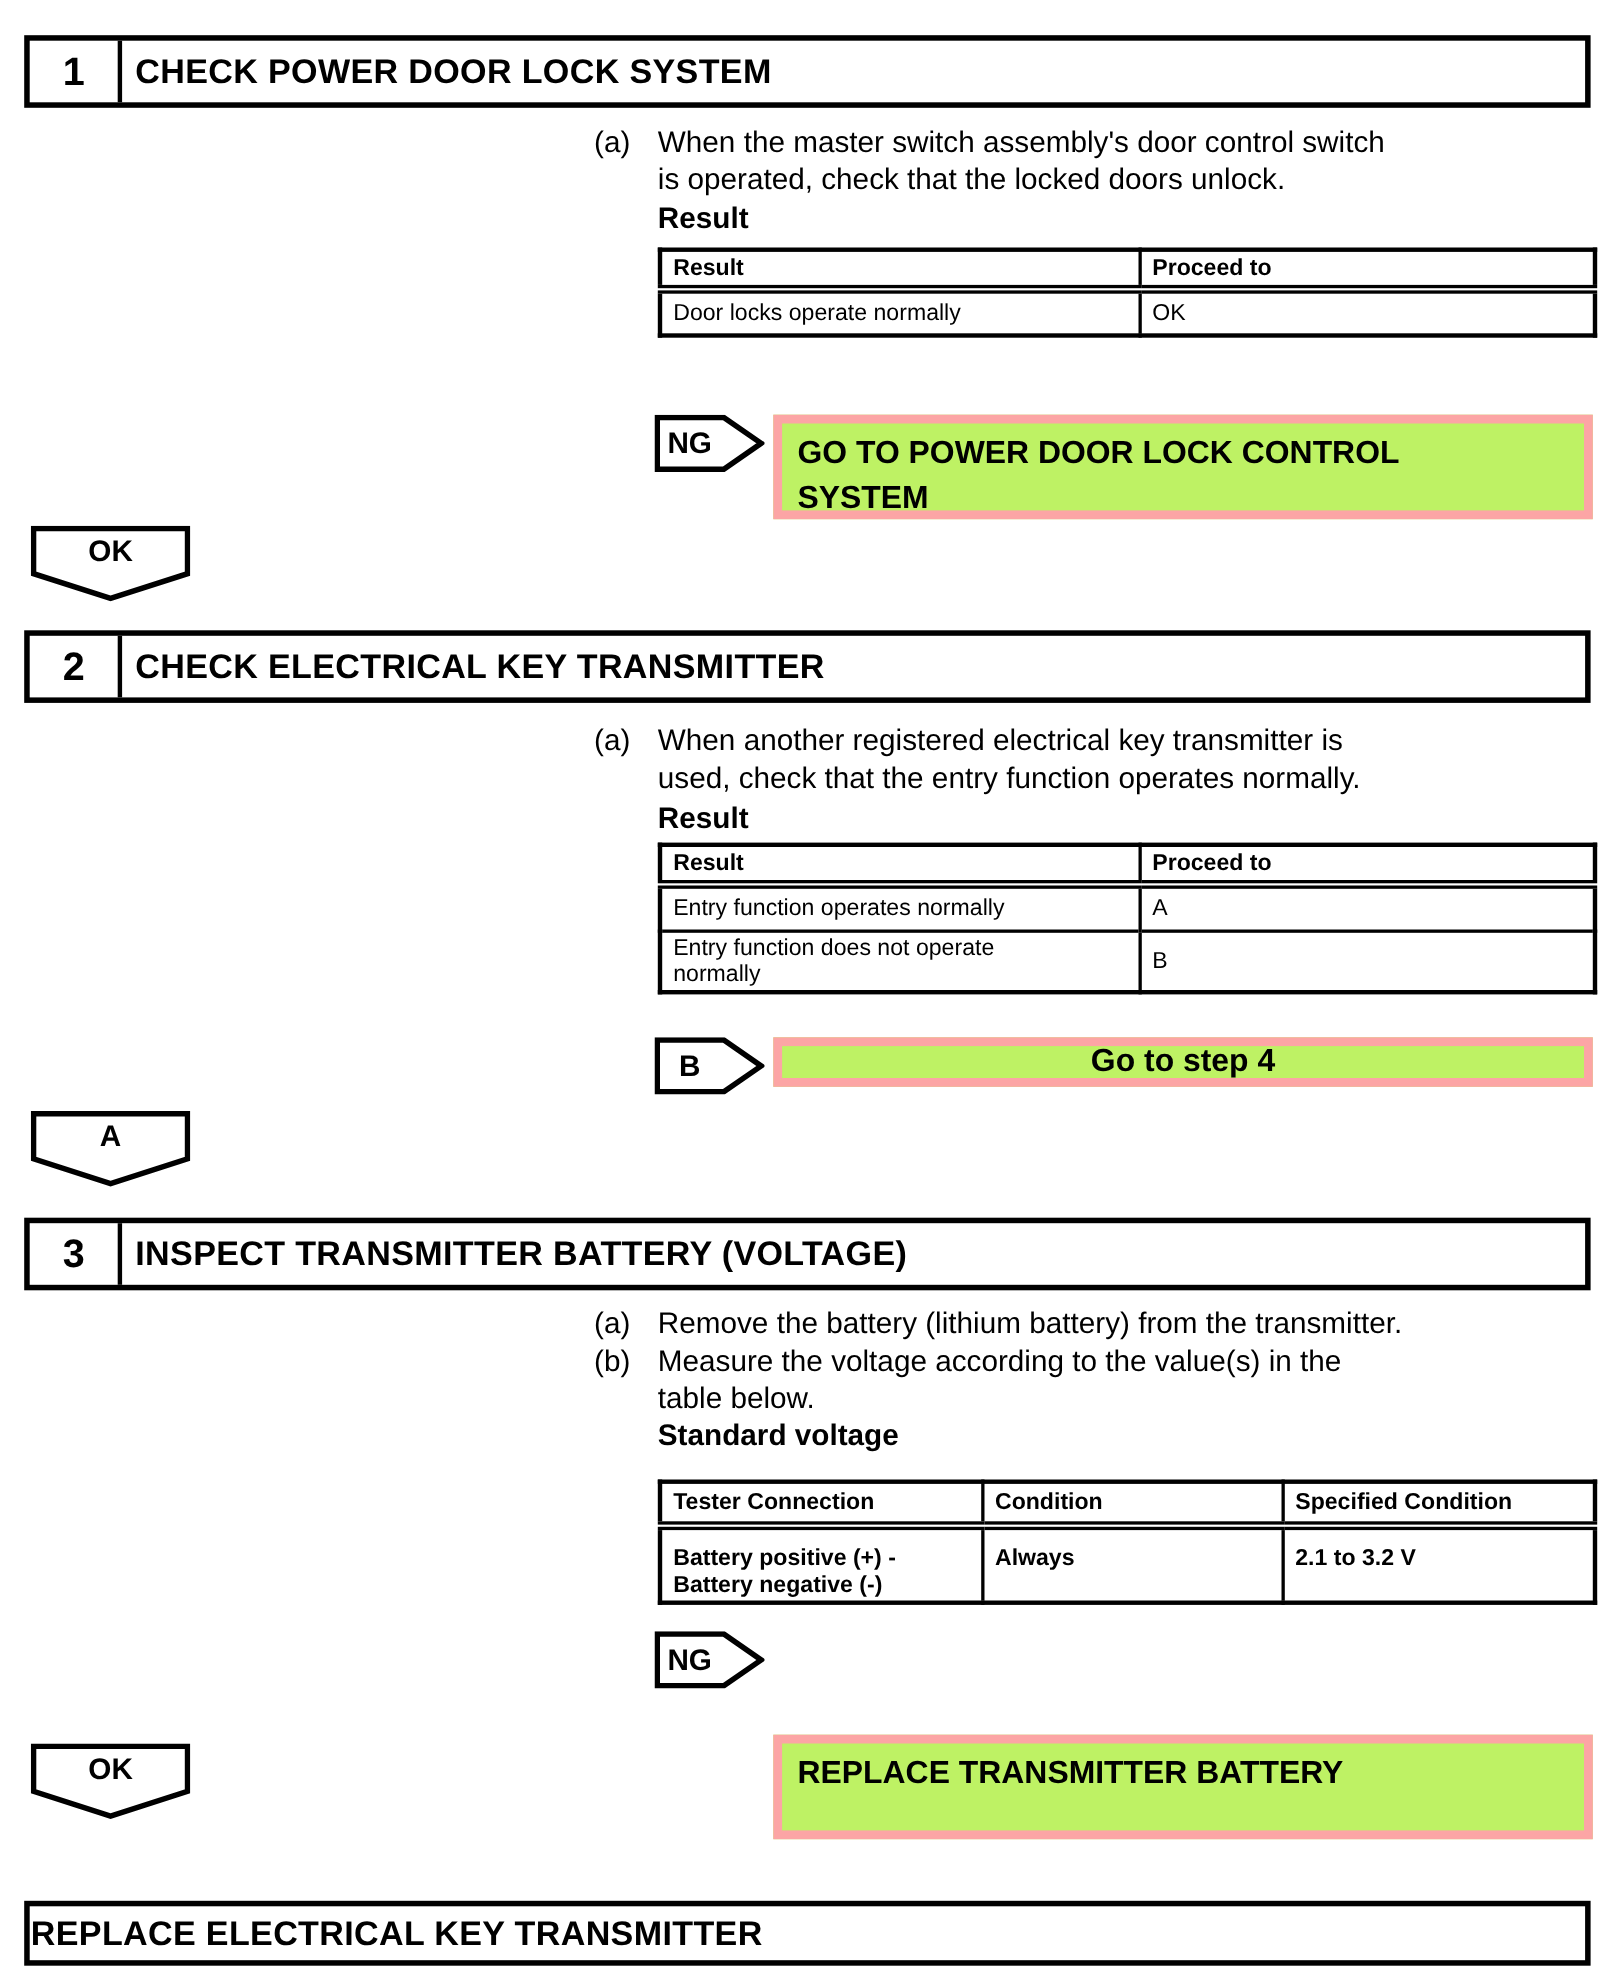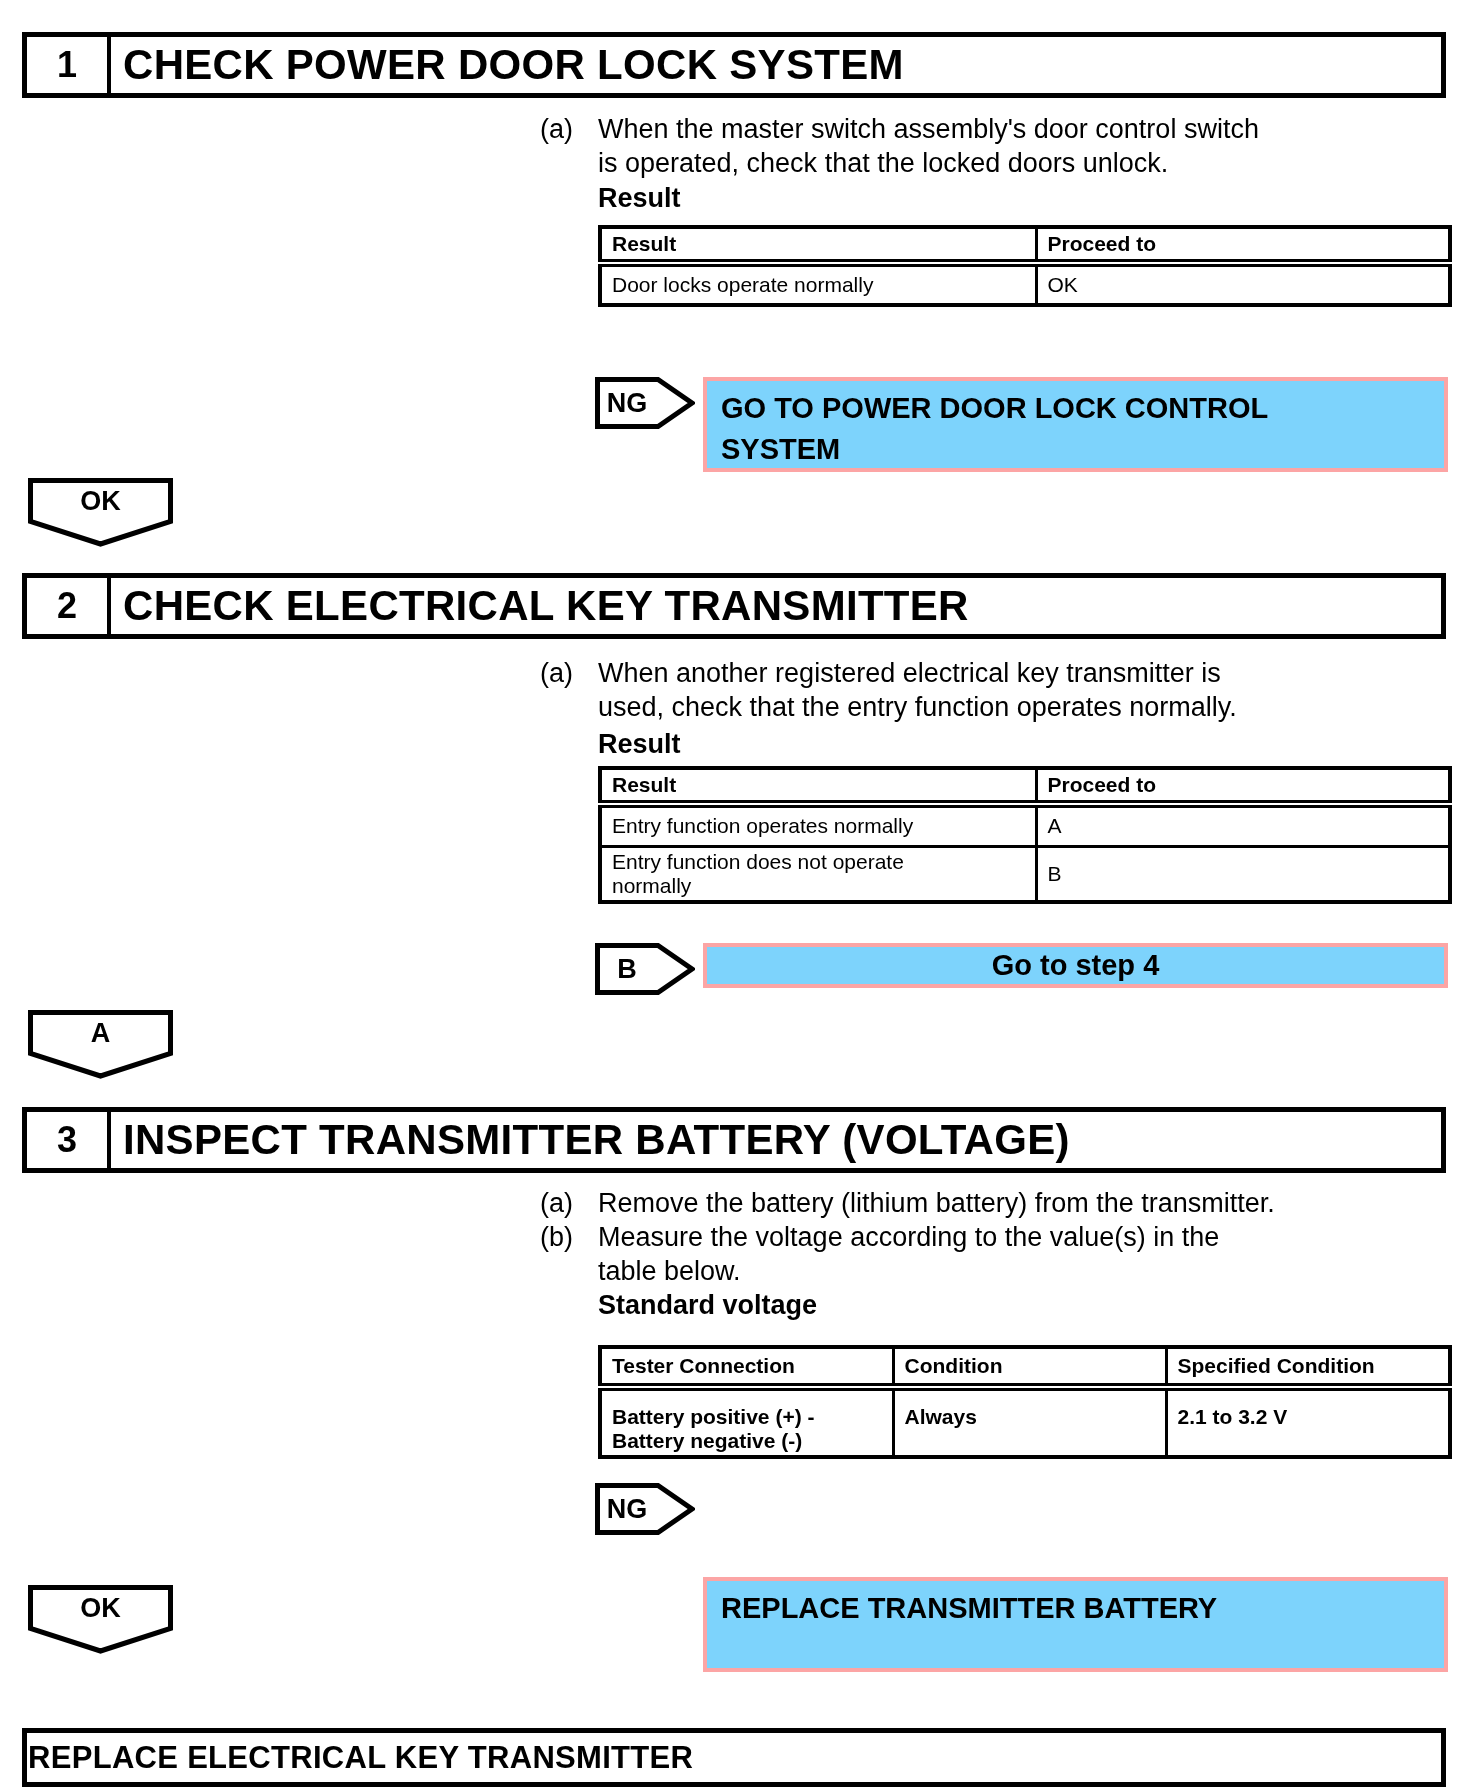--- a/index.html
+++ b/index.html
@@ -6,21 +6,21 @@
   .page{
     position:relative;width:1472px;height:1792px;background:#fff;
     font-family:"Liberation Sans","DejaVu Sans",sans-serif;color:#000;overflow:hidden;
   }
   
   .step-header{position:absolute;left:22px;width:1424px;height:66px;border:5px solid #000;
     box-sizing:border-box;display:flex;background:#fff;}
   .step-num{width:80px;border-right:4px solid #000;display:flex;align-items:center;
     justify-content:center;font-weight:bold;font-size:36px;}
   .step-title{flex:1;display:flex;align-items:center;padding-left:12px;
-    font-weight:bold;font-size:42px;letter-spacing:.3px;white-space:nowrap;}
+    font-weight:bold;font-size:31px;letter-spacing:.3px;white-space:nowrap;}
   
   .items{position:absolute;left:540px;width:910px;}
   .proc-item{display:flex;font-size:27px;line-height:34px;}
   .marker{width:58px;flex-shrink:0;}
   .itext{white-space:pre-line;}
   .tbl-label{position:absolute;left:598px;font-weight:bold;font-size:27px;line-height:34px;}
   
   table.spec{position:absolute;left:598px;width:850px;border-collapse:collapse;
     table-layout:fixed;background:#fff;border:4px solid #000;}
   table.spec th{border-right:3px solid #000;border-bottom:8px double #000;
@@ -37,22 +37,22 @@
   
   .pent{position:absolute;}
   .pent svg{position:absolute;left:0;top:0;display:block;}
   .pent .plabel{position:absolute;display:flex;align-items:center;justify-content:center;
     font-weight:bold;font-size:27px;}
   .pent-right{width:100px;height:52px;}
   .pent-right .plabel{left:0;top:0;width:64px;height:52px;}
   .pent-down{width:145px;height:69px;}
   .pent-down .plabel{left:0;top:0;width:145px;height:46px;}
   
-  .action-box{position:absolute;left:703px;width:745px;border:4px solid #fca5a5;
-    box-sizing:border-box;background:#7dd3fc;font-weight:bold;}
+  .action-box{position:absolute;left:703px;width:745px;border:8px solid #fca5a5;
+    box-sizing:border-box;background:#bef264;font-weight:bold;}
   .action-box.tall{height:95px;padding:7px 14px;font-size:29px;line-height:41px;
     white-space:pre-line;}
   .action-box.center{height:45px;display:flex;align-items:center;justify-content:center;
     font-size:29px;}
   
   .final-bar{position:absolute;left:22px;width:1424px;height:59px;border:5px solid #000;
     box-sizing:border-box;display:flex;align-items:center;padding-left:1px;
     font-weight:bold;font-size:31px;background:#fff;letter-spacing:.3px;margin-top:40px;}
 </style>
 </head>

